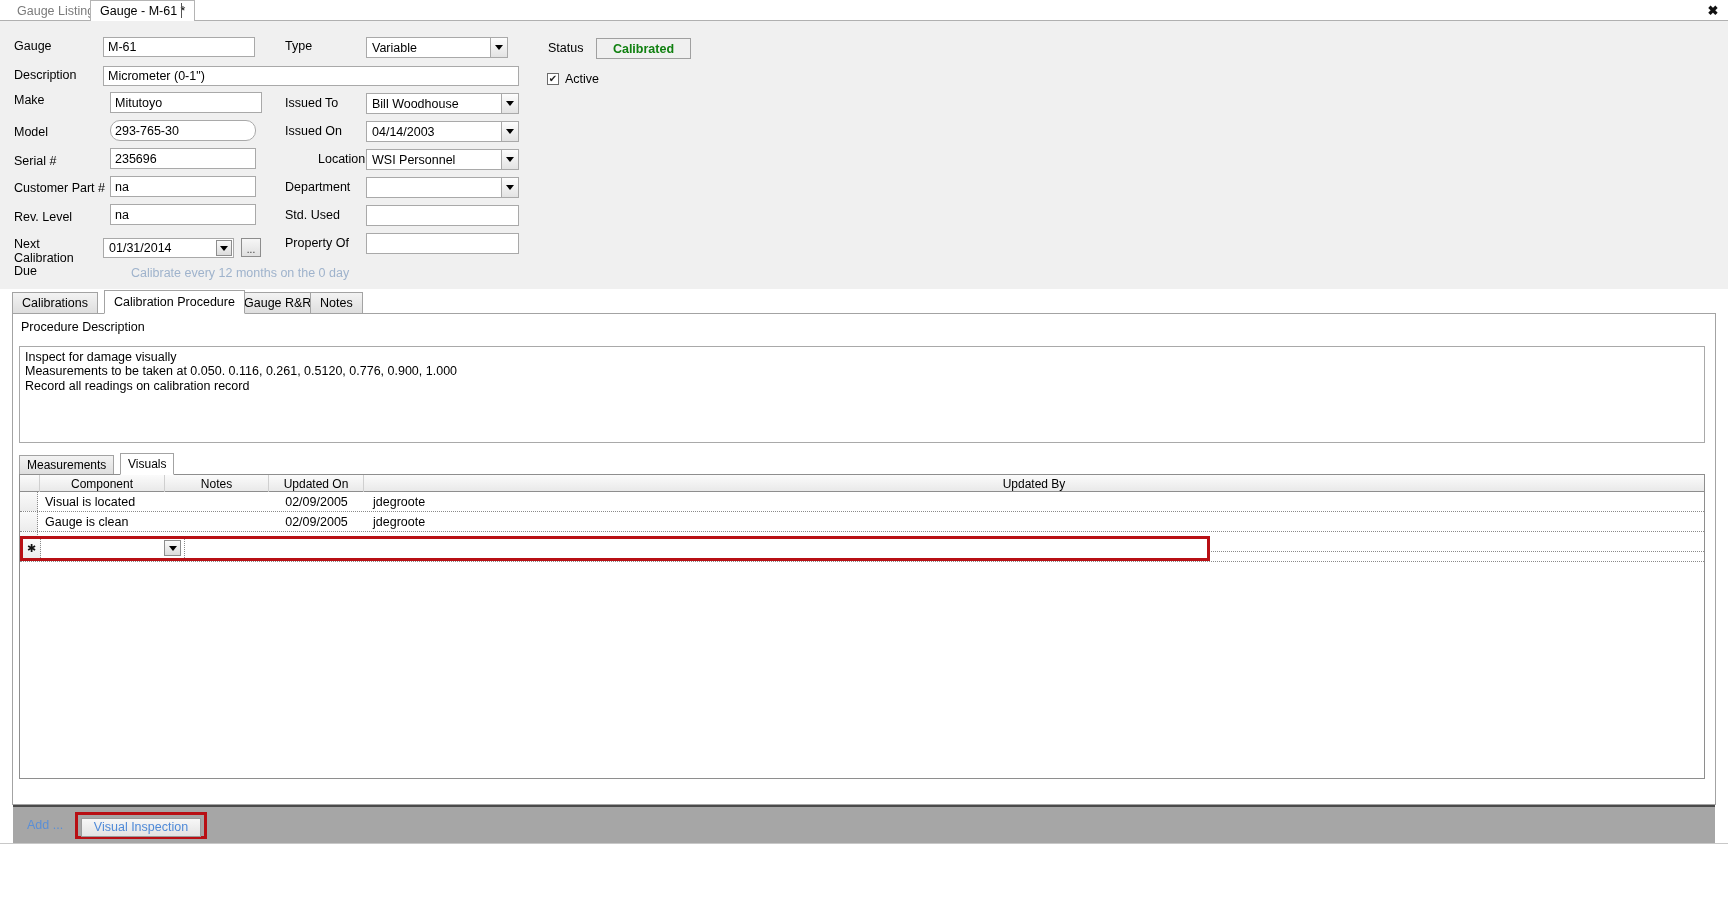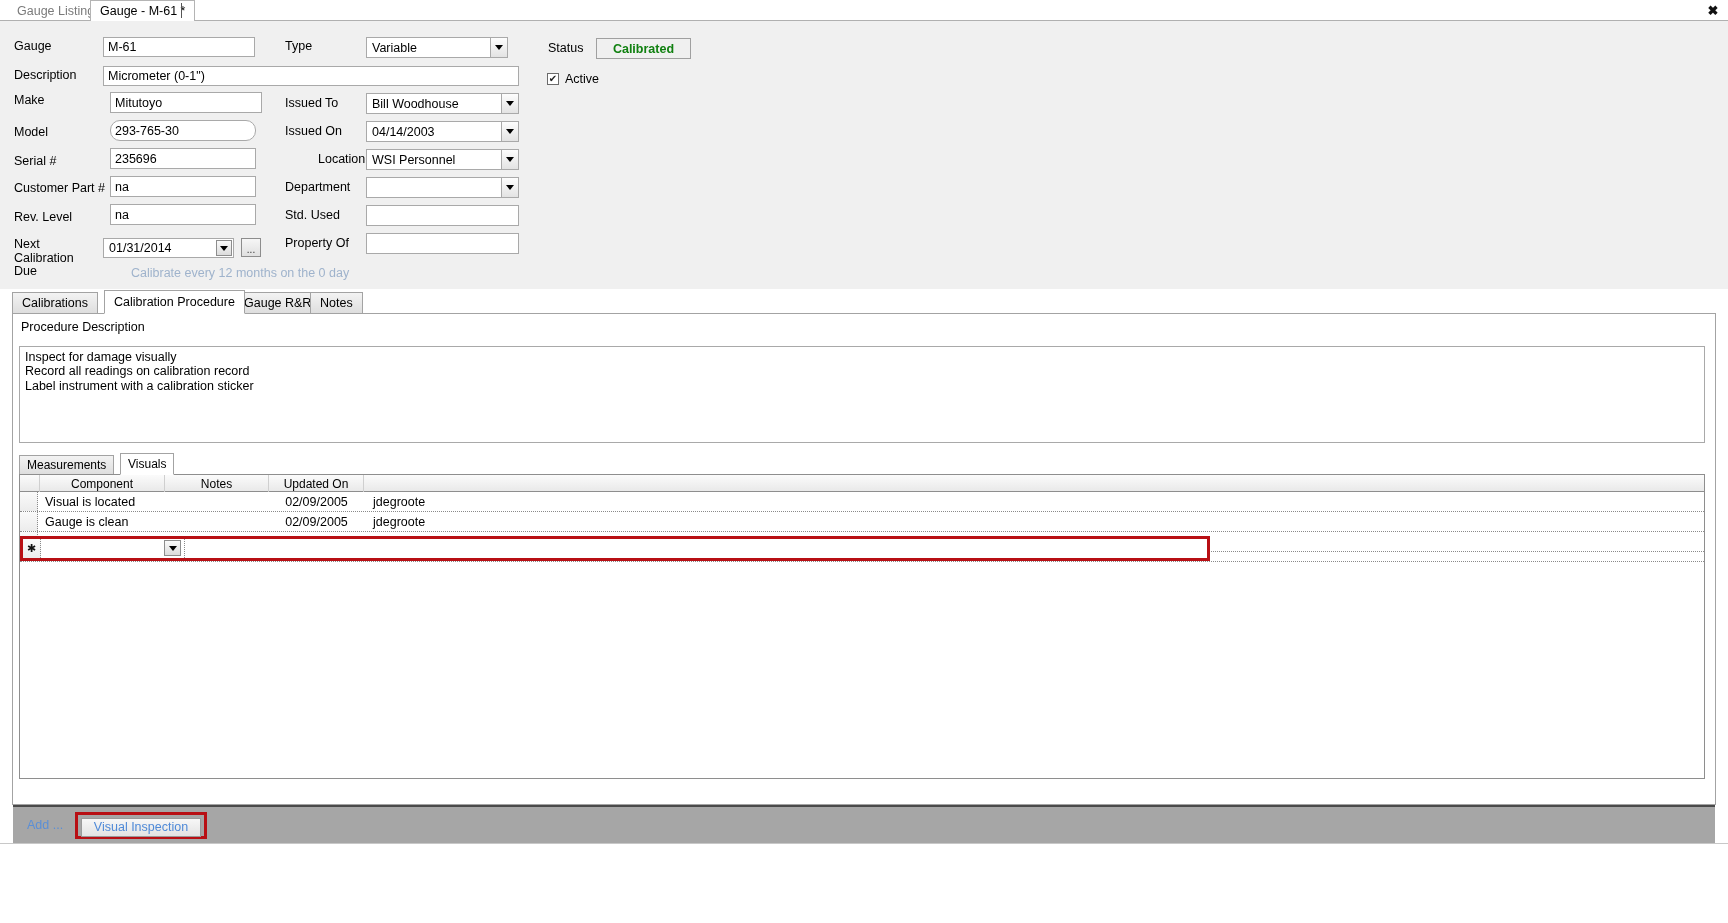--- a/index.html
+++ b/index.html
@@ -413,40 +413,41 @@
     <span>Notes</span>
   </div>
 </div>
 
 <div id="tabpanel">
 
   <div id="proc-label">Procedure Description</div>
 
   <div id="proc-box">
     <div>Inspect for damage visually</div>
+    <div>Measurements to be taken at 0.050. 0.116, 0.261, 0.5120, 0.776, 0.900, 1.000</div>
     <div>Record all readings on calibration record</div>
-    <div>Label instrument with a calibration sticker</div>
   </div>
 
   <div id="innertabs">
     <div class="itab" style="left:0px;">
       <span>Measurements</span>
     </div>
     <div class="itab sel" style="left:101px;">
       <span>Visuals</span>
     </div>
   </div>
 
   <div id="grid">
 
     <div id="gridhead">
       <div class="hcell" style="left:0px; width:20px; border-right:1px solid #cfcfcf;"></div>
       <div class="hcell" style="left:20px; width:125px;">Component</div>
       <div class="hcell" style="left:145px; width:104px;">Notes</div>
       <div class="hcell" style="left:249px; width:95px;">Updated On</div>
+      <div class="hcell" style="left:344px; width:1340px; border-right:none;">Updated By</div>
     </div>
 
     <div class="grow">
       <div class="rowhdr"></div>
       <div class="gcell" style="left:20px; width:125px;">Visual is located</div>
       <div class="gcell" style="left:145px; width:104px;"></div>
       <div class="gcell" style="left:249px; width:95px; justify-content:center; padding-left:0;">02/09/2005</div>
       <div class="gcell" style="left:348px; width:300px;">jdegroote</div>
     </div>
 

